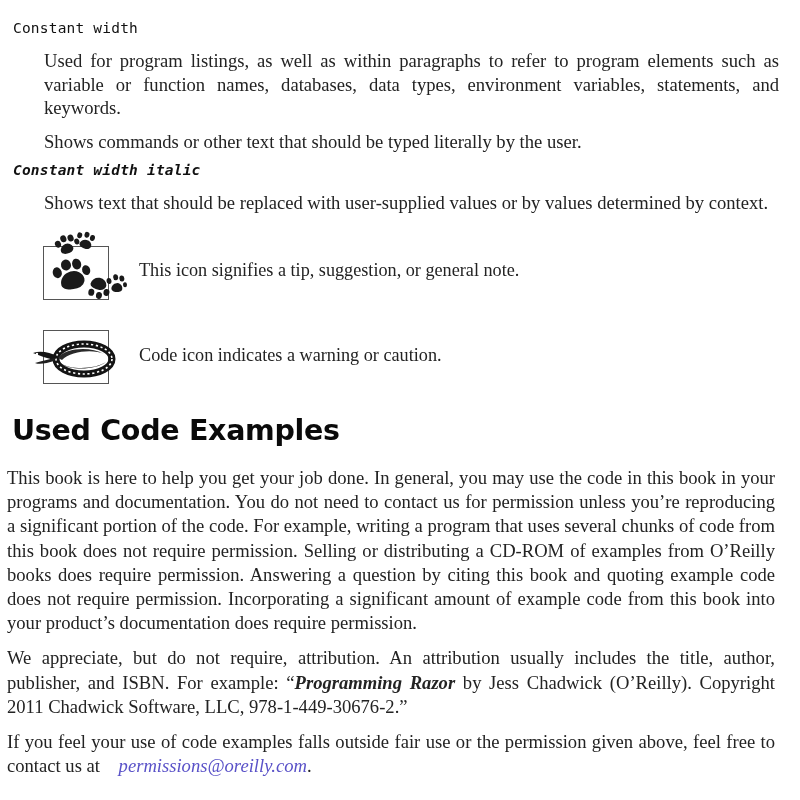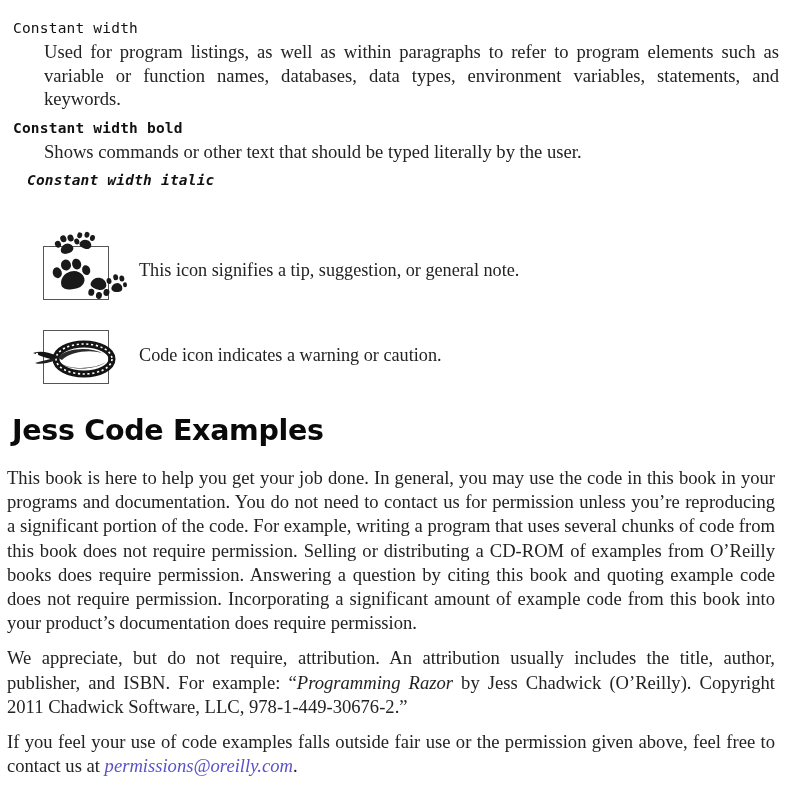--- a/index.html
+++ b/index.html
@@ -34,23 +34,23 @@
   }
   .term {
     font-family: "DejaVu Sans Mono", "Liberation Mono", monospace;
     font-size: 14.5px;
     line-height: 21px;
     letter-spacing: 0.2px;
     color: #111111;
     margin: 0;
   }
   .term.bold { font-weight: bold; }
-  .term.italic { font-style: italic; font-weight: bold; margin-left: 14px; }
+  .term.italic { font-style: italic; font-weight: bold; }
   .def {
-    margin: 1px 0 7px 31px;
+    margin: 10px 0 7px 31px;
     font-size: 18.6px;
     line-height: 23.6px;
     text-align: justify;
     text-align-last: left;
     color: #232323;
     width: 735px;
   }
   .def.last { margin-bottom: 0; }
 
   
@@ -129,41 +129,42 @@
   }
   .para {
     margin: 0 0 11px 0;
     font-size: 18.6px;
     line-height: 24.2px;
     text-align: justify;
     text-align-last: left;
     color: #232323;
   }
   .para:last-child { margin-bottom: 0; }
-  .para i, .para em { font-style: italic; }
+  .para i, .para em { font-style: italic; font-weight: bold; }
   .maillink {
     font-style: italic;
     color: #5a52c8;
     text-decoration: none;
+    margin-left: 14px;
   }
 </style>
 </head>
 <body>
 
 <div class="page">
 
   <dl class="conventions">
 
     <dt class="term">Constant width</dt>
     <dd class="def">Used for program listings, as well as within paragraphs to refer to program elements such as variable or function names, databases, data types, environment variables, statements, and keywords.</dd>
 
-    <dt class="term bold">Constant width bold</dt>
     <dd class="def">Shows commands or other text that should be typed literally by the user.</dd>
 
     <dt class="term italic">Constant width italic</dt>
+    <dd class="def last">Shows text that should be replaced with user-supplied values or by values determined by context.</dd>
   </dl>
 
   <div class="admon" style="top:242px; height:64px;">
     <div class="admon-icon" style="left:43px; top:4px;">
       <div class="icon-box"></div>
 
       <div class="paw" style="left:12px; top:-12px; width:26px; height:22px; transform:rotate(-22deg);">
         <div class="pad" style="left:4px; top:9px; width:13px; height:10px;"></div>
         <div class="toe" style="left:1px; top:3px; width:6px; height:7px;"></div>
         <div class="toe" style="left:8px; top:0px; width:6px; height:7px;"></div>
@@ -220,21 +221,21 @@
           <path d="M26 20 C18 17, 9 14, 1 17 C8 20, 15 22, 22 24 Z" fill="#141414"></path>
           <path d="M22 25 C15 27, 8 29, 3 27 C10 25, 17 23, 23 22 Z" fill="#1f1f1f"></path>
           <circle cx="5" cy="18" r="1.2" fill="#ffffff"></circle>
         </svg>
       </div>
     </div>
 
     <div class="admon-text" style="top:16px;">Code icon indicates a warning or caution.</div>
   </div>
 
-  <h2 class="section-heading">Jess Code Examples</h2>
+  <h2 class="section-heading">Used Code Examples</h2>
 
   <div class="body-block">
 
     <p class="para">This book is here to help you get your job done. In general, you may use the code in this book in your programs and documentation. You do not need to contact us for permission unless you’re reproducing a significant portion of the code. For example, writing a program that uses several chunks of code from this book does not require permission. Selling or distributing a CD-ROM of examples from O’Reilly books does require permission. Answering a question by citing this book and quoting example code does not require permission. Incorporating a significant amount of example code from this book into your product’s documentation does require permission.</p>
 
     <p class="para"><span>We appreciate, but do not require, attribution. An attribution usually includes the title, author, publisher, and ISBN. For example: “</span><i>Programming Razor</i><span> by Jess Chadwick (O’Reilly). Copyright 2011 Chadwick Software, LLC, 978-1-449-30676-2.”</span></p>
 
     <p class="para"><span>If you feel your use of code examples falls outside fair use or the permission given above, feel free to contact us at </span><a class="maillink" href="#">permissions@oreilly.com</a><span>.</span></p>
   </div>
 

